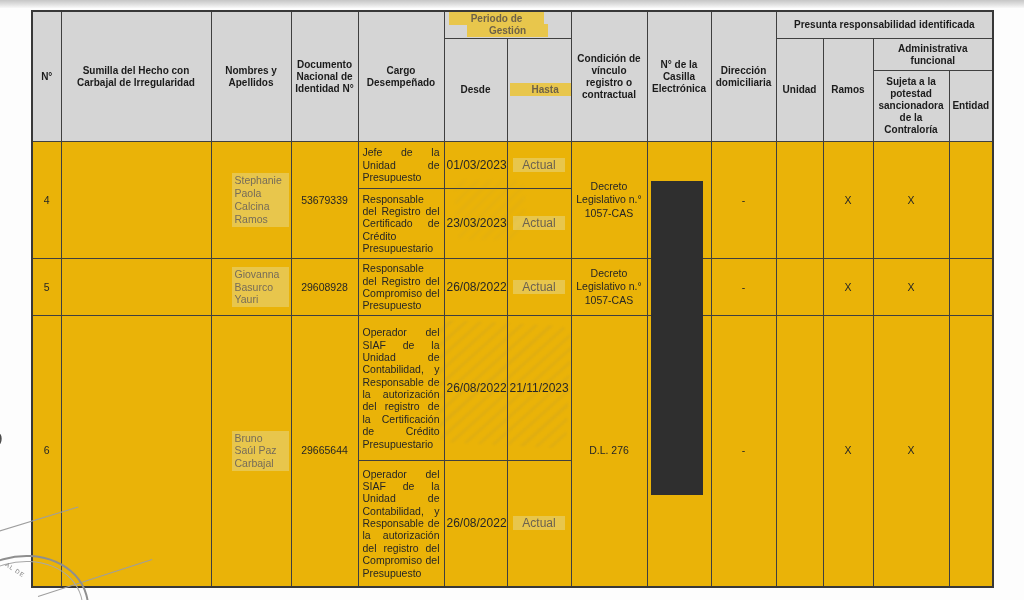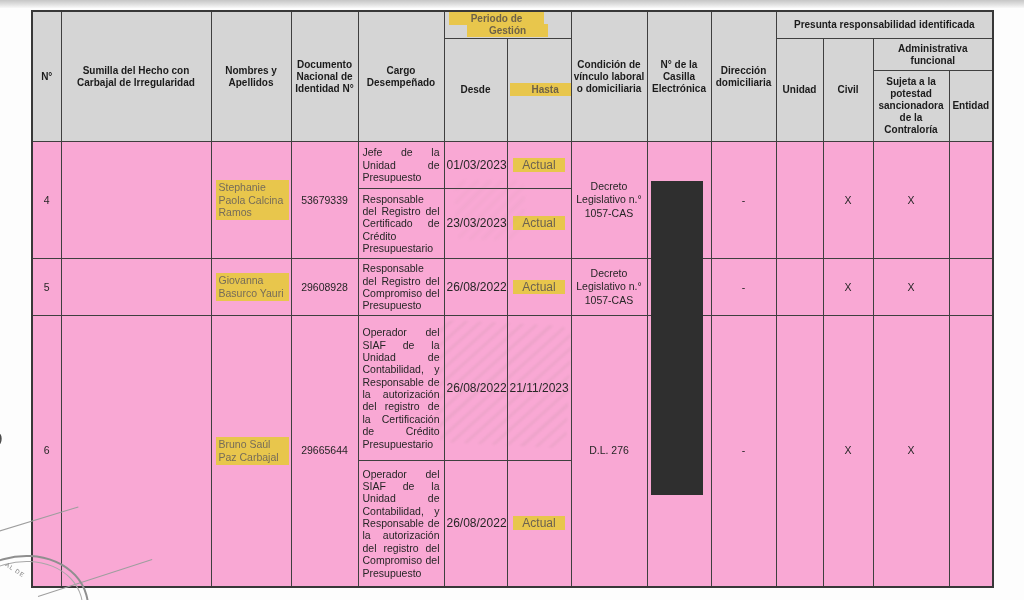--- a/index.html
+++ b/index.html
@@ -30,34 +30,34 @@
     overflow:hidden;
   }
   .grid thead th{
     background:#d5d5d5;
     font-size:10px;
     font-weight:bold;
     color:#1b1b1b;
     line-height:1.2;
   }
   .grid td{
-    background:#f9a8d4;
+    background:#eab308;
     font-size:10.5px;
     line-height:1.22;
     color:#262626;
   }
   tr.h1{height:25px;} tr.h2{height:32px;} tr.h3{height:71px;}
   tr.r4a{height:47px;} tr.r4b{height:70px;} tr.r5{height:57px;}
   tr.r6a{height:145px;} tr.r6b{height:126px;}
   td.cargo-cell{
     text-align:justify;
     padding:2px 4px;
     line-height:1.18;
   }
-  td.name-cell{ text-align:left; padding-left:4px;text-decoration:underline; }
+  td.name-cell{ text-align:left; padding-left:20px;text-decoration:underline; }
   td.date-cell{ font-size:12px; }
   td.cond-cell{ line-height:1.25; }
   .hl{
     background:#e8c64c;
     color:#6b6150;
     padding:0 9px;
     box-decoration-break:clone;
   }
   thead .hl{ color:#6e6248; padding:1px 22px;text-align:center; }
   .name-cell .hl{ display:inline-block; text-align:left; padding:1px 3px; color:#766c59; }
@@ -145,30 +145,30 @@
         <col style="width:44px">
     </colgroup>
     <thead>
       <tr class="h1">
         <th rowspan="3"><span>N°</span></th>
         <th rowspan="3"><span>Sumilla del Hecho con Carbajal de Irregularidad</span></th>
         <th rowspan="3"><span>Nombres y Apellidos</span></th>
         <th rowspan="3"><span>Documento Nacional de Identidad N°</span></th>
         <th rowspan="3"><span>Cargo Desempeñado</span></th>
         <th colspan="2"><span class="hl">Periodo de Gestión</span></th>
-        <th rowspan="3"><span>Condición de vínculo laboral o domiciliaria</span></th>
+        <th rowspan="3"><span>Condición de vínculo registro o contractual</span></th>
         <th rowspan="3"><span>N° de la Casilla Electrónica</span></th>
         <th rowspan="3"><span>Dirección domiciliaria</span></th>
         <th colspan="4"><span>Presunta responsabilidad identificada</span></th>
       </tr>
       <tr class="h2">
         <th rowspan="2"><span>Desde</span></th>
         <th rowspan="2"><span class="hl">Hasta</span></th>
         <th rowspan="2"><span>Unidad</span></th>
-        <th rowspan="2"><span>Civil</span></th>
+        <th rowspan="2"><span>Ramos</span></th>
         <th colspan="2"><span>Administrativa funcional</span></th>
       </tr>
       <tr class="h3">
         <th><span>Sujeta a la potestad sancionadora de la Contraloría</span></th>
         <th><span>Entidad</span></th>
       </tr>
     </thead>
     <tbody>
 
       <tr class="r4a">

